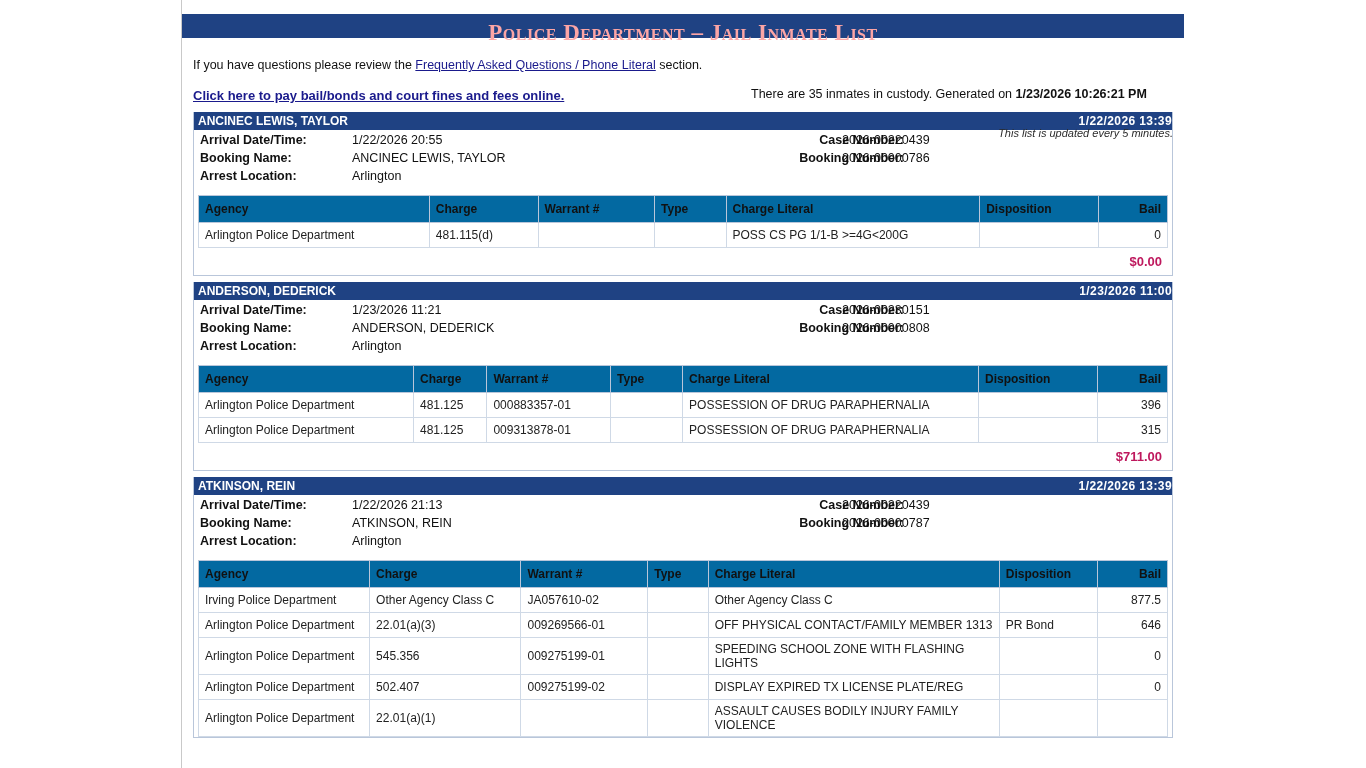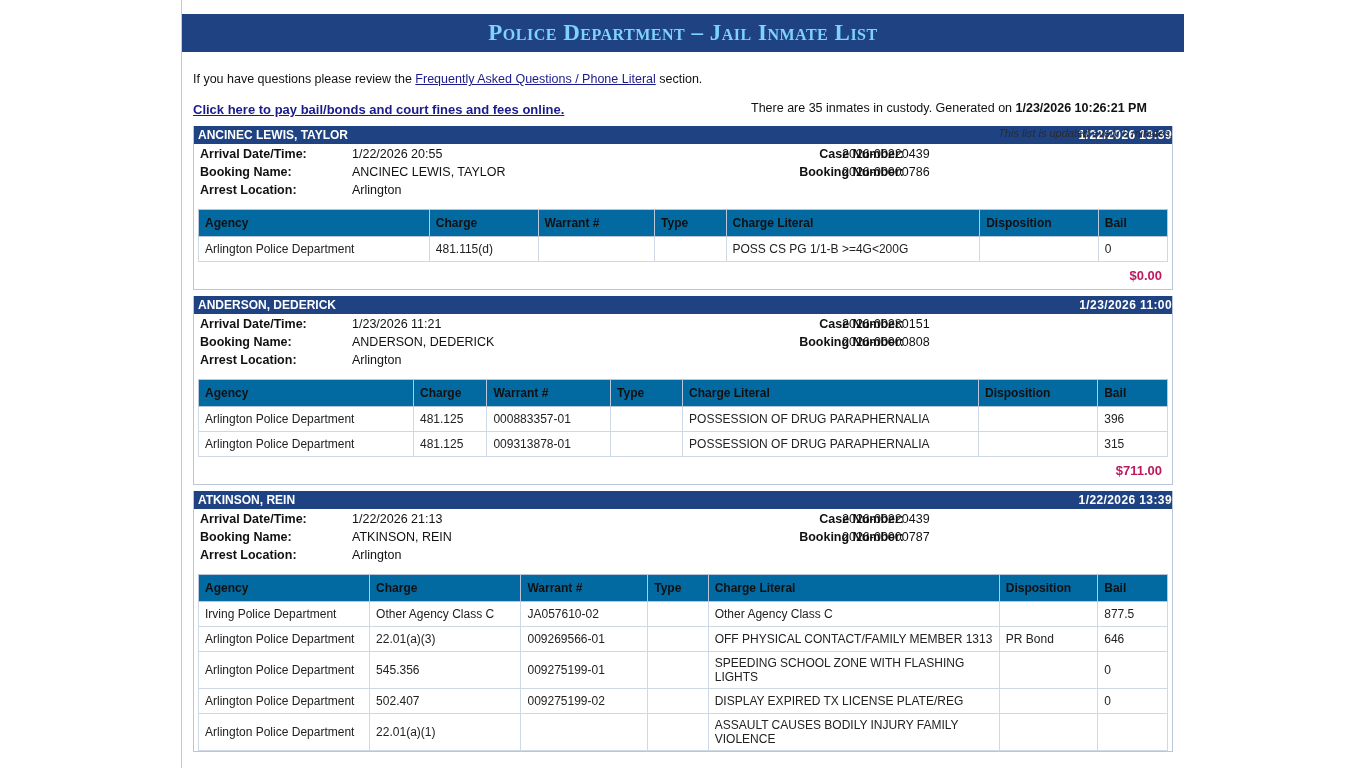--- a/index.html
+++ b/index.html
@@ -50,23 +50,23 @@
     height: 14px;
     border: 1px solid #b5b5b5;
     background: #f4f4f4;
     font-size: 9px;
     color: #888;
     line-height: 14px;
     text-align: center;
   }
   .title-bar {
     margin-top: 14px;
-    height: 38px;
+    height: 24px;
     background: #1f4283;
-    color: #7dd3fc;
+    color: #fca5a5;
     text-align: center;
     font-family: "Liberation Serif", serif;
     font-size: 23px;
     font-weight: bold;
     letter-spacing: 0.5px;
     line-height: 38px;
     font-variant: small-caps;
   }
   .tabs {
     display: flex;
@@ -194,21 +194,21 @@
     text-align: left;
     padding: 4px 6px;
     height: 18px;
   }
   table.charges td {
     border: 1px solid #cfd9e6;
     padding: 4px 6px;
     color: #222;
     height: 16px;
   }
-  table.charges th.bail, table.charges td.bail { text-align: left; }
+  table.charges th.bail, table.charges td.bail { text-align: right; }
   .total-row {
     text-align: right;
     font-size: 13px;
     font-weight: bold;
     padding: 6px 10px 6px 0;
     color: #be185d;
   }
 </style>
 </head>
 <body>

